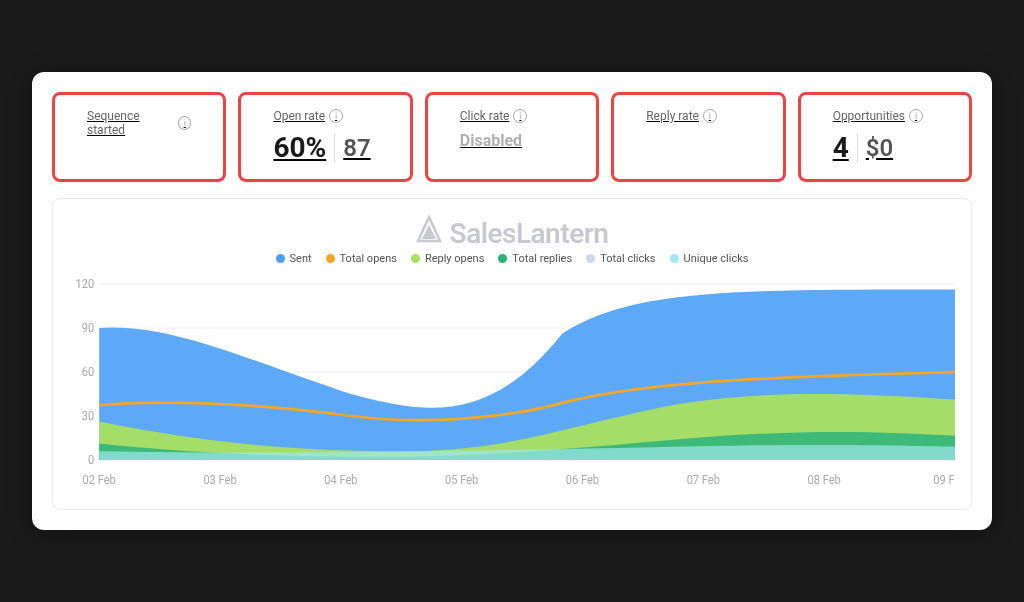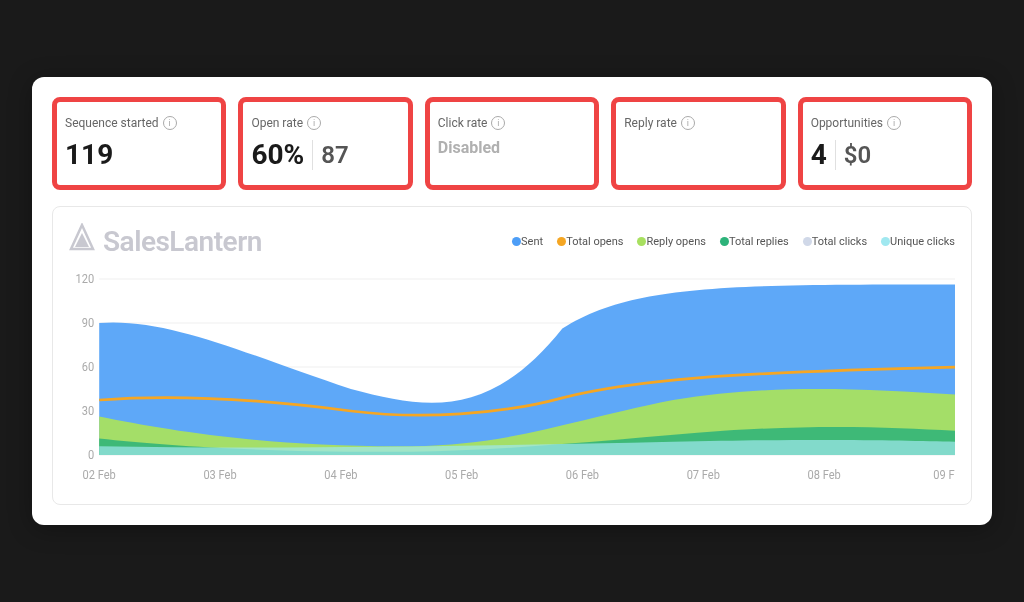--- a/index.html
+++ b/index.html
@@ -20,24 +20,25 @@
       box-shadow: 0 4px 24px rgba(0,0,0,0.3);
     }
     
     .stats-row {
       display: flex;
       gap: 12px;
       margin-bottom: 16px;
     }
     .stat-card {
       flex: 1;
-      border: 5px solid #ef4444;
+      border: 3px solid #ef4444;
       border-radius: 8px;
-      padding: 14px 8px;
+      padding: 14px 32px;
       min-height: 90px;
+      text-decoration: underline;
     }
     .stat-label {
       font-size: 12px;
       color: #666;
       margin-bottom: 8px;
       display: flex;
       align-items: center;
       gap: 4px;
     }
     .info-icon {
@@ -80,20 +81,21 @@
       border-radius: 8px;
       padding: 16px;
       position: relative;
       overflow: hidden;
     }
     .chart-header {
       display: flex;
       align-items: center;
       justify-content: space-between;
       margin-bottom: 8px;
+      flex-direction: column;
     }
     .watermark {
       display: flex;
       align-items: center;
       gap: 8px;
       color: #c8c8d0;
       font-size: 28px;
       font-weight: 600;
       letter-spacing: -0.5px;
       user-select: none;
@@ -104,20 +106,21 @@
     }
     .legend {
       display: flex;
       align-items: center;
       gap: 14px;
       flex-wrap: wrap;
     }
     .legend-item {
       display: flex;
       align-items: center;
+      gap: 5px;
       font-size: 11px;
       color: #555;
     }
     .legend-dot {
       width: 9px;
       height: 9px;
       border-radius: 50%;
     }
     .chart-area {
       position: relative;
@@ -132,23 +135,20 @@
 <body>
 
 <div class="dashboard-container">
 
   <div class="stats-row">
 
     <div class="stat-card">
       <div class="stat-label">
         <span>Sequence started</span>
         <span class="info-icon">i</span>
-      </div>
-      <div class="stat-value">
-        <span>119</span>
       </div>
     </div>
 
     <div class="stat-card">
       <div class="stat-label">
         <span>Open rate</span>
         <span class="info-icon">i</span>
       </div>
       <div class="stat-value">
         <span>60%</span>

